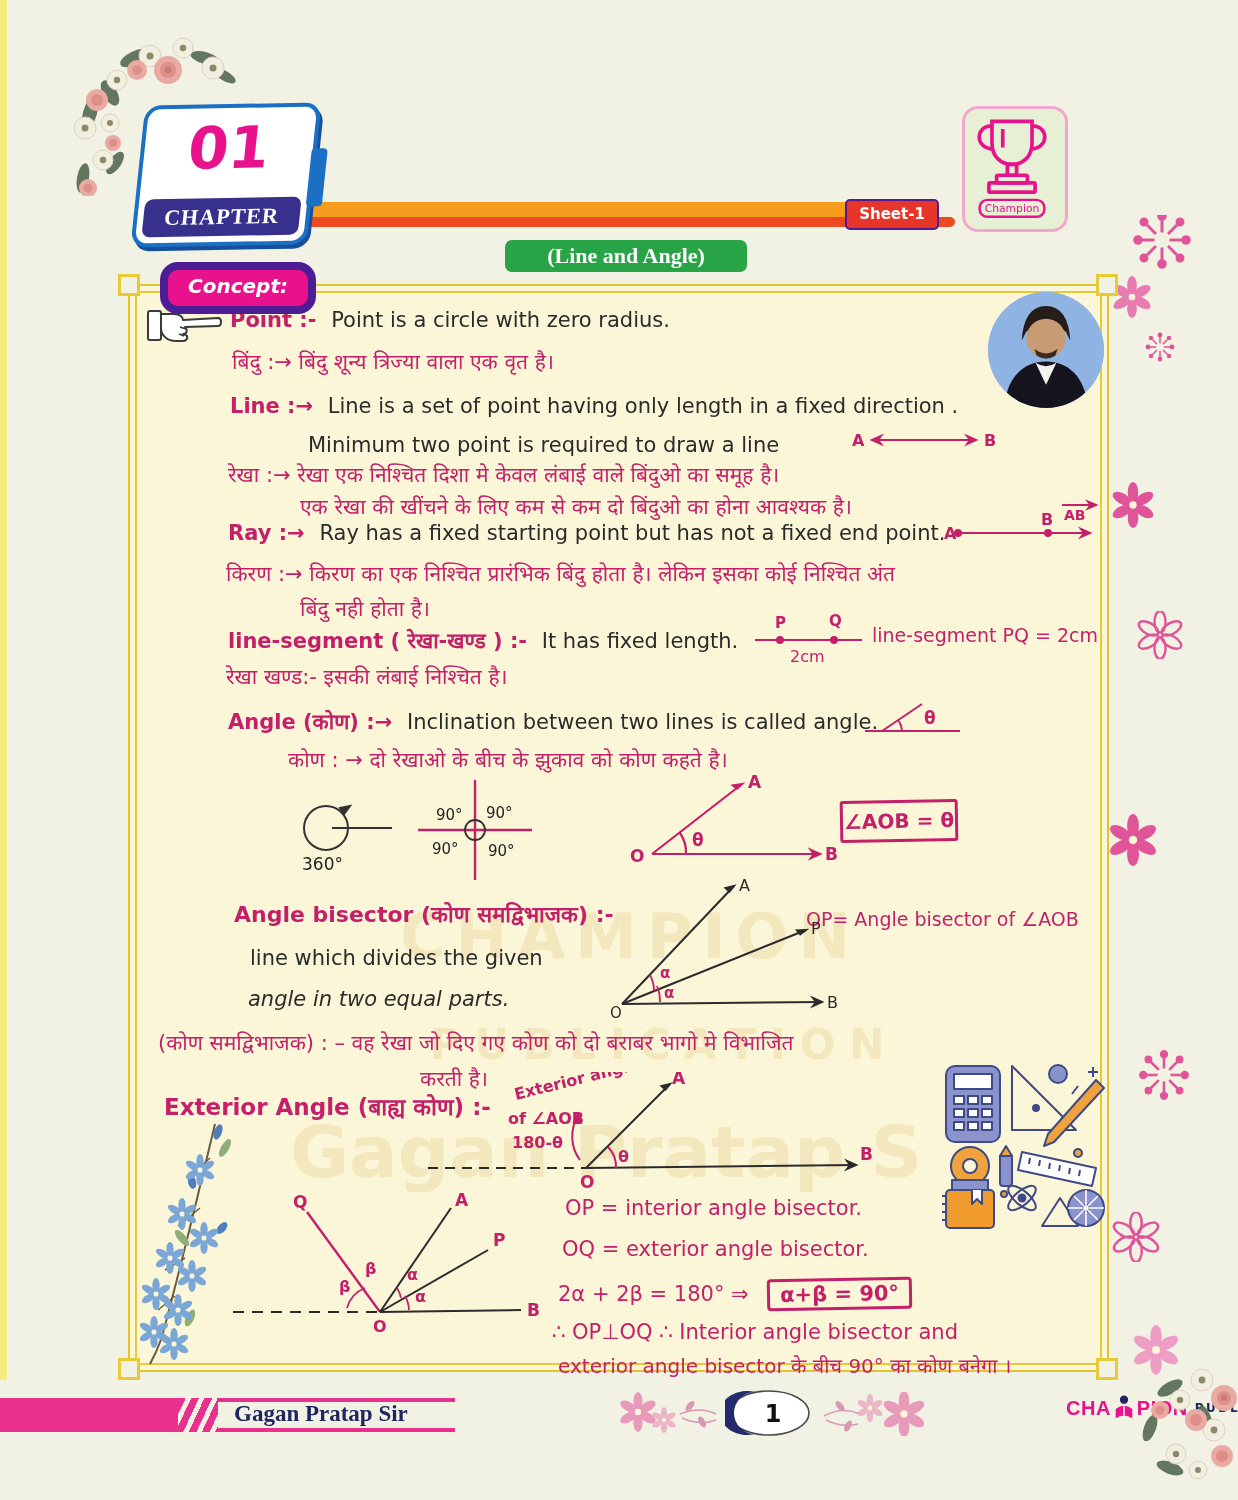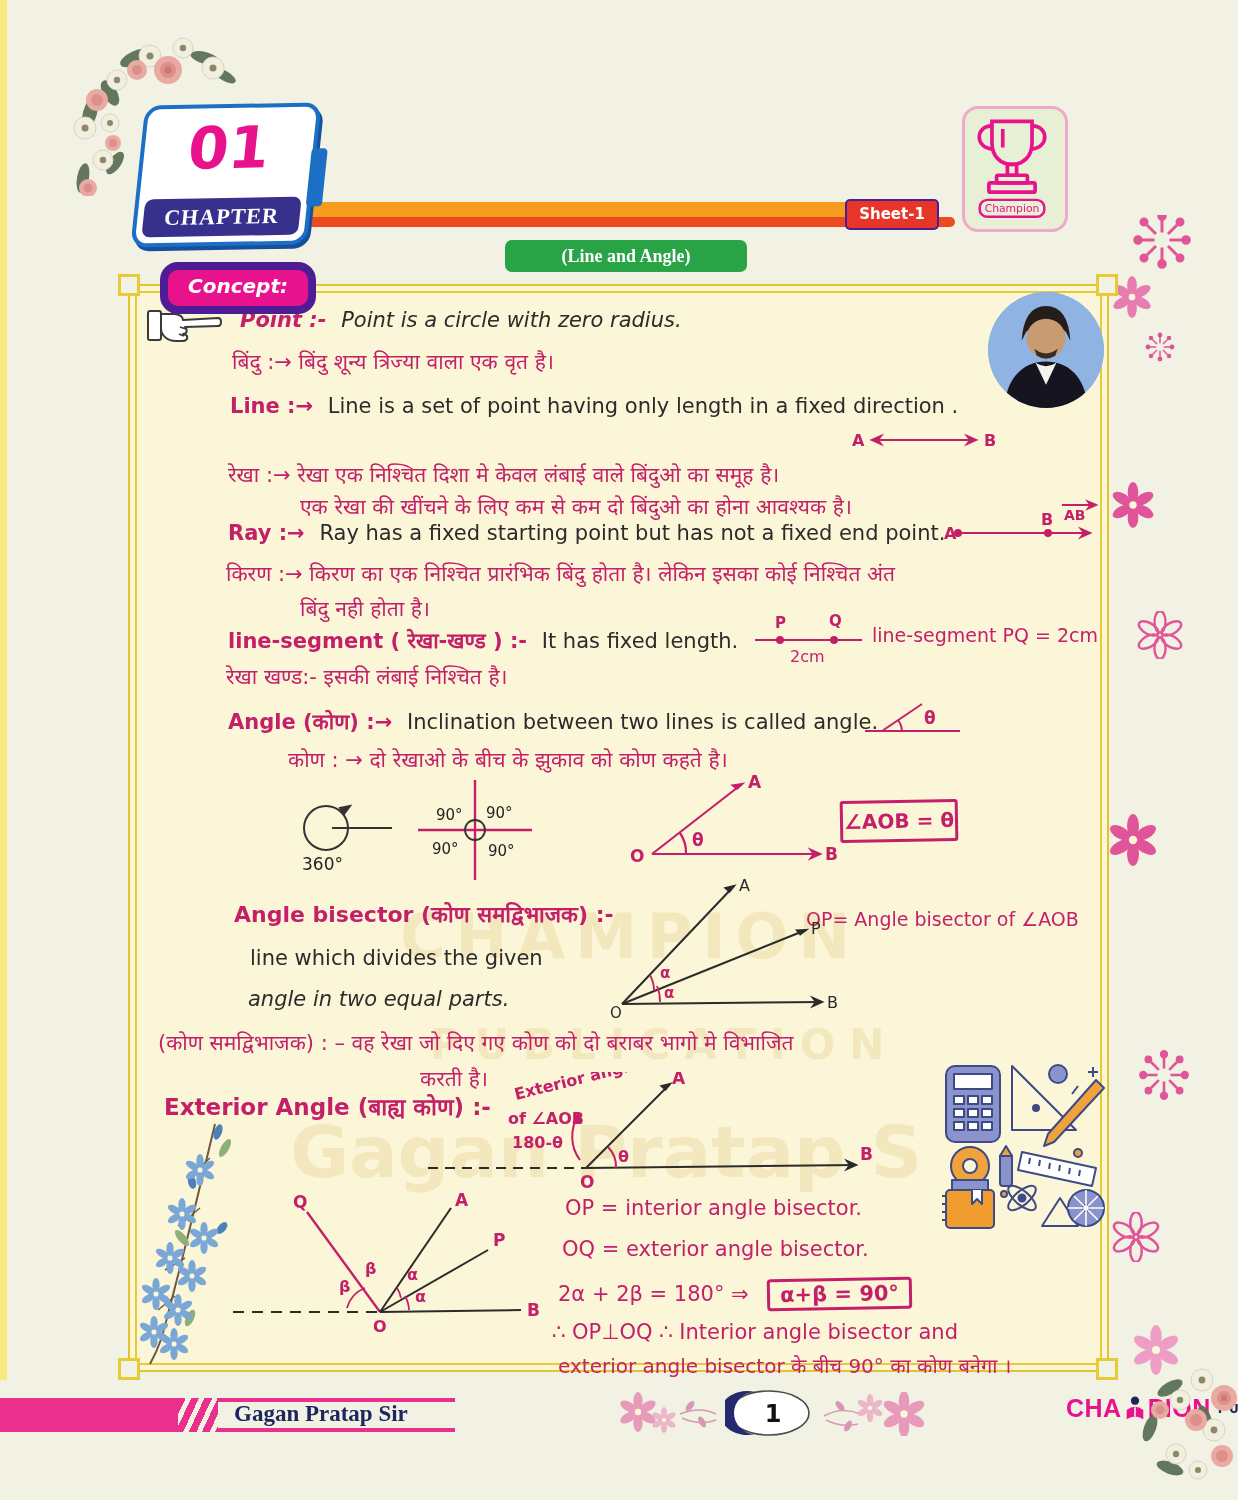--- a/index.html
+++ b/index.html
@@ -17,21 +17,21 @@
   .banner{left:262px;top:112px;width:676px;height:90px;background:#8e1a4f;border-radius:20px;display:flex;
     align-items:center;justify-content:center;color:#fff;z-index:2;}
   .banner .t1{font-size:47px;font-weight:bold;letter-spacing:1px;}
   .banner .t2{font-size:40px;font-weight:bold;margin-left:14px;}
   .stripOrange{left:262px;top:202px;width:676px;height:15px;background:#f69d1d;border-radius:3px;}
   .stripRed{left:300px;top:217px;width:655px;height:10px;background:#ee4a21;border-radius:5px;}
   .sheetBadge{left:845px;top:199px;width:90px;height:27px;background:#e8352a;border:2px solid #4c1d95;border-radius:5px;
     color:#fff;font-weight:bold;font-size:15px;text-align:center;line-height:27px;z-index:6;}
   .trophyBox{left:962px;top:106px;width:100px;height:120px;background:#e7f0d4;border:3px solid #f0a8cc;border-radius:16px;z-index:5;}
   .greenPill{left:505px;top:240px;width:242px;height:32px;background:#28a447;border-radius:7px;color:#fff;
-    font-family:"Liberation Serif",serif;font-weight:bold;font-size:18px;text-align:center;line-height:32px;z-index:6;}
+    font-family:"Liberation Serif",serif;font-weight:bold;font-size:22px;text-align:center;line-height:32px;z-index:6;}
   .conceptPill{left:160px;top:262px;width:140px;height:36px;background:#e9128d;border:8px solid #4c1d95;border-radius:18px;
     color:#fff;font-style:italic;font-weight:bold;font-size:20px;text-align:center;line-height:32px;z-index:7;}
   
   .frame{left:128px;top:284px;width:977px;height:1084px;background:#fcf6d8;border:2px solid #e2c52e;z-index:1;}
   .frame::before{content:"";position:absolute;inset:5px;border:2px solid #e6cb37;pointer-events:none;}
   .corner{width:16px;height:16px;border:3px solid #e6cb37;background:#f1f2e3;z-index:3;}
   
   .hw{position:absolute;font-size:21px;color:#2b2b2b;white-space:nowrap;z-index:4;}
   .mg{color:#c32069;}
   .lbl{color:#c32069;font-weight:bold;margin-right:8px;}
@@ -42,21 +42,21 @@
   .wm{position:absolute;color:rgba(224,199,135,.32);font-weight:bold;pointer-events:none;z-index:1;white-space:nowrap;}
   
   .fLineTop{left:0;top:1398px;width:455px;height:4px;background:#e9308d;}
   .fLineBot{left:0;top:1428px;width:455px;height:4px;background:#e9308d;}
   .fBlock{left:0;top:1398px;width:178px;height:34px;background:#e9308d;}
   .fStripes{left:178px;top:1398px;width:40px;height:34px;
     background:repeating-linear-gradient(115deg,#e9308d 0 7px,#f1f2e3 7px 12px);}
   .fAuthor{left:234px;top:1401px;font-family:"Liberation Serif",serif;font-weight:bold;font-size:23px;color:#1d2660;}
   .pageNum{left:725px;top:1389px;width:86px;height:48px;}
   .champ{left:1066px;top:1394px;display:flex;align-items:center;z-index:6;}
-  .champ .big{font-size:25px;font-weight:800;color:#e9128d;letter-spacing:0.5px;font-family:"Liberation Sans",sans-serif;}
+  .champ .big{font-size:20px;font-weight:800;color:#e9128d;letter-spacing:0.5px;font-family:"Liberation Sans",sans-serif;}
   .champ .sub{font-size:12px;font-weight:bold;color:#20255e;letter-spacing:2.5px;margin-left:7px;}
   .leftStrip{left:0;top:0;width:7px;height:1380px;background:#f6e97e;}
   svg text{font-family:"DejaVu Sans",sans-serif;}
 </style>
 </head>
 <body>
 
 <div class="page">
 
   
@@ -202,30 +202,31 @@
       <circle cx="50" cy="50" r="50" fill="#8fb4e3"></circle>
       <path d="M29,42 Q31,12 50,12 Q69,12 71,42 L67,34 Q50,26 33,34 Z" fill="#241d1a"></path>
       <circle cx="50" cy="40" r="17" fill="#c99b72"></circle>
       <path d="M40,49 q10,8 20,0 l-2,6 q-8,5 -16,0 z" fill="#3a2c22"></path>
       <path d="M14,100 C16,72 32,60 50,60 C68,60 84,72 86,100 Z" fill="#16141f"></path>
       <path d="M41,61 L50,80 L59,61 Q50,67 41,61 Z" fill="#f4f2ee"></path>
     </svg>
   </div>
 
   
-  <div class="hw" style="left:240px;top:308px;font-style:italic;">
+  <div class="hw" style="left:230px;top:308px;">
     <span class="lbl">Point :-</span>
     <span>Point is a circle with zero radius.</span>
   </div>
   <div class="hw hindi" style="left:232px;top:347px;">बिंदु :→  बिंदु शून्य त्रिज्या वाला एक वृत है।</div>
 
   <div class="hw" style="left:230px;top:394px;">
     <span class="lbl">Line :→</span>
     <span>Line is a  set of point having only length in a fixed direction .</span>
   </div>
+  <div class="hw" style="left:308px;top:433px;">Minimum  two point  is  required  to  draw  a  line</div>
   <svg class="abs" style="left:850px;top:426px;z-index:4" width="150" height="26" viewBox="0 0 150 26">
     <g stroke="#c32069" stroke-width="2" fill="#c32069">
       <line x1="22" y1="14" x2="126" y2="14"></line>
       <path d="M22,14 l9,-4 l-3,4 l3,4 z"></path>
         <path d="M126,14 l-9,-4 l3,4 l-3,4 z"></path>
     </g>
     <text x="2" y="20" font-size="16" fill="#c32069" font-weight="bold">A</text>
     <text x="134" y="20" font-size="16" fill="#c32069" font-weight="bold">B</text>
   </svg>
   <div class="hw hindi" style="left:228px;top:460px;">रेखा :→ रेखा एक  निश्चित  दिशा मे  केवल  लंबाई वाले  बिंदुओ  का समूह  है।</div>

